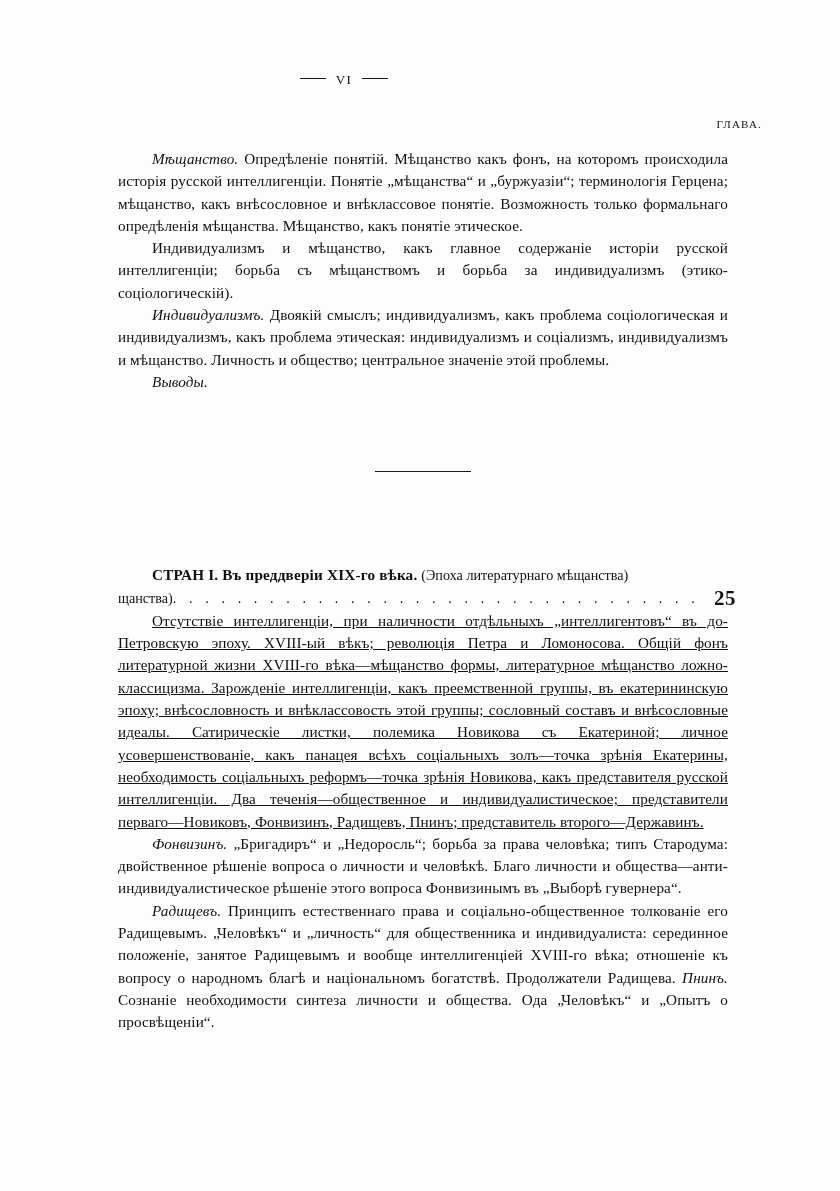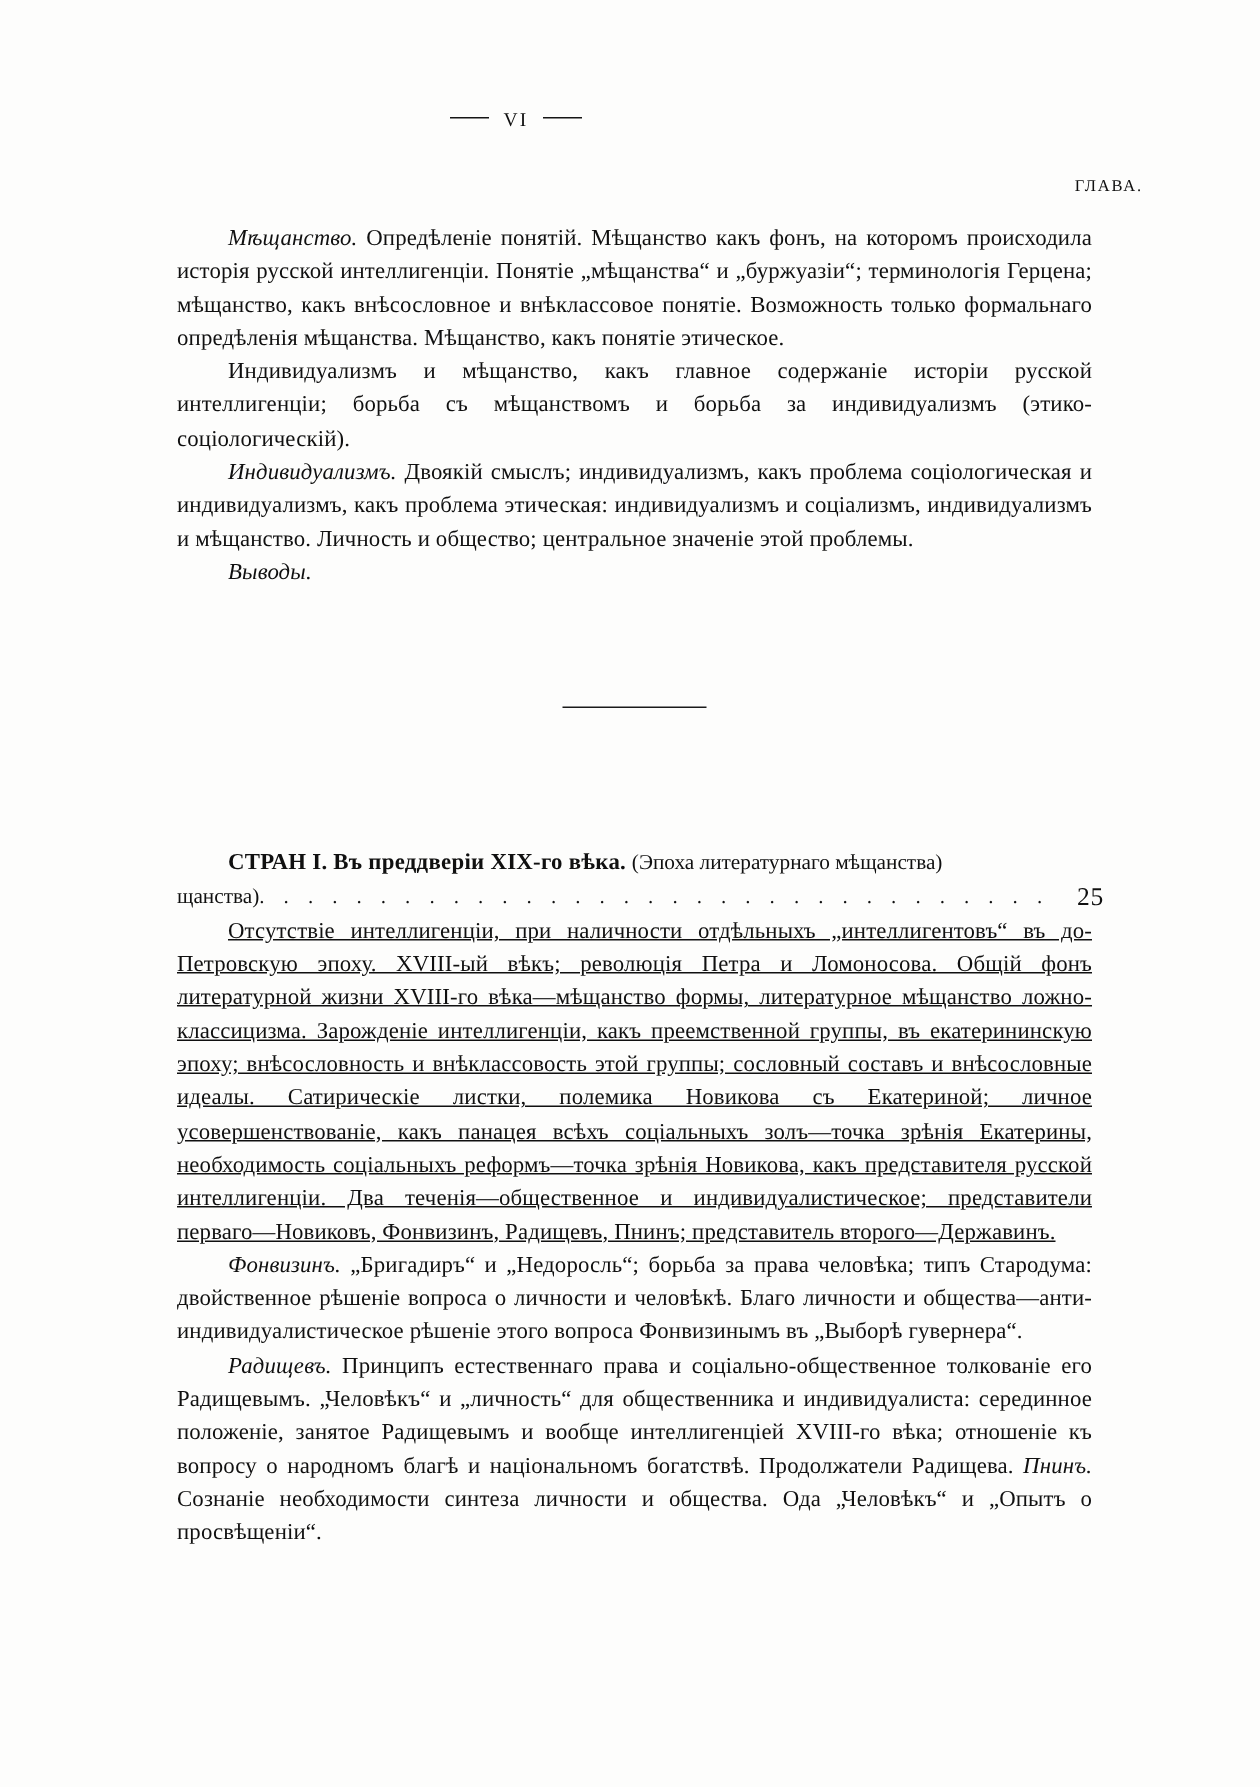--- a/index.html
+++ b/index.html
@@ -104,22 +104,22 @@
   .leaders {
     display: inline-block;
     letter-spacing: 4.6px;
     font-size: 14px;
     color: #111;
   }
   .pagenum {
     position: absolute;
     right: -8px;
     top: 0;
-    font-size: 17px;
-    font-weight: normal;
+    font-size: 21px;
+    font-weight: bold;
     letter-spacing: 0.5px;
   }
   .sp { margin-top: 2px; text-decoration: underline; }
 </style>
 </head>
 <body>
 
 <div class="page">
 
   <div class="folio">

